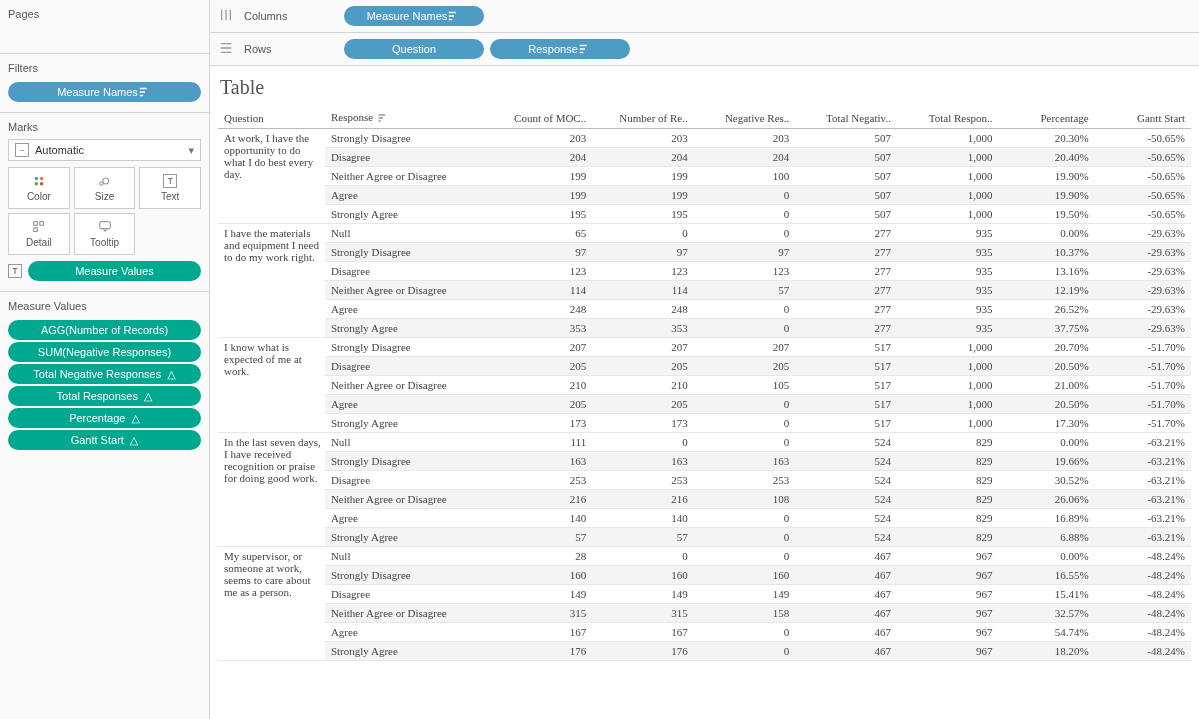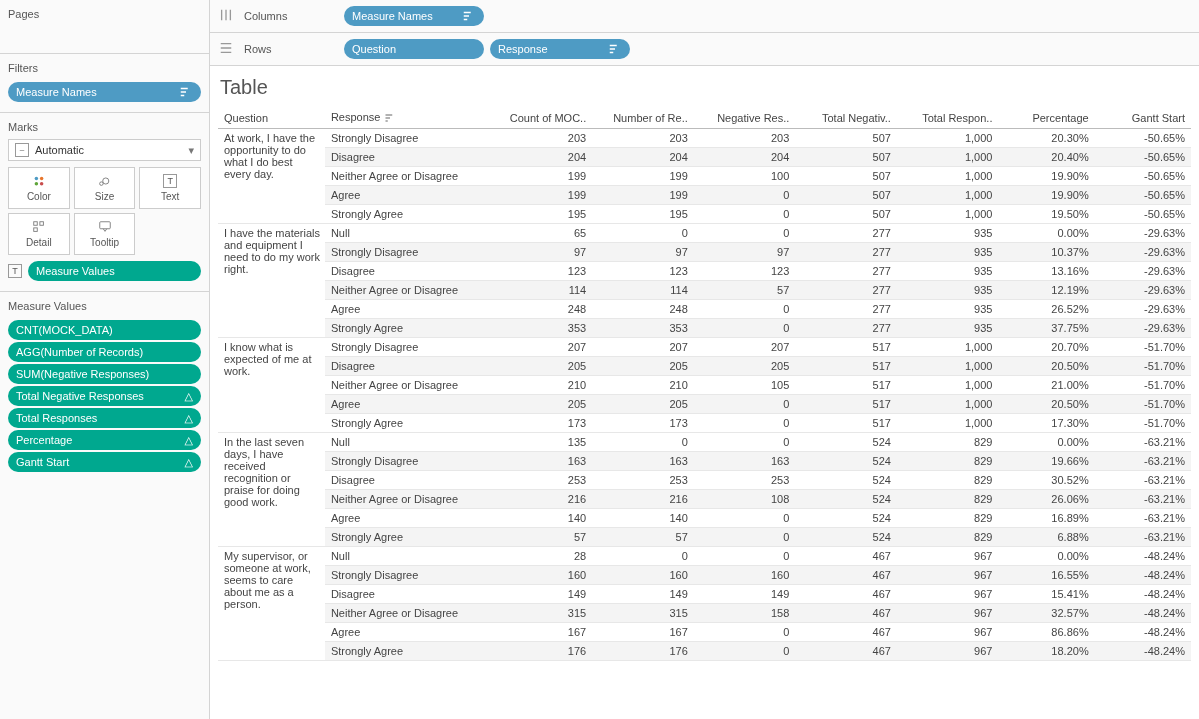--- a/index.html
+++ b/index.html
@@ -1,36 +1,36 @@
 <!DOCTYPE html>
 <html><head>
 <meta charset="utf-8">
 <style>
 * { box-sizing: border-box; margin: 0; padding: 0; }
 body { font-family: -apple-system, "Segoe UI", Arial, sans-serif; font-size: 11px; color: #333; background: #fff; display: flex; height: 719px; width: 1199px; overflow: hidden; }
 .sidebar { width: 210px; border-right: 1px solid #d4d4d4; display: flex; flex-direction: column; background: #fafafa; }
 .section { border-bottom: 1px solid #d4d4d4; padding: 4px 8px 8px; }
 .section-title { font-size: 11px; color: #555; padding: 4px 0 6px; }
-.pill { background: #4e9bc4; color: #fff; border-radius: 10px; padding: 2px 8px; font-size: 11px; display: flex; align-items: center; justify-content: space-between; margin: 2px 0; height: 20px; }
+.pill { background: #4e9bc4; color: #fff; border-radius: 10px; padding: 2px 8px; font-size: 11px; display: flex; align-items: center; justify-content: center; margin: 2px 0; height: 20px; }
 .pill.green { background: #00a88f; }
 .pill .delta { font-size: 11px; margin-left: 6px; }
 .marks-type { border: 1px solid #ccc; background: #fff; padding: 3px 6px; display: flex; align-items: center; gap: 6px; margin-bottom: 6px; }
 .marks-type .dd-caret { margin-left: auto; color: #777; }
 .mark-btns { display: grid; grid-template-columns: repeat(3, 1fr); gap: 4px; margin-bottom: 4px; }
 .mark-btn { border: 1px solid #ccc; background: #fff; display: flex; flex-direction: column; align-items: center; justify-content: center; padding: 6px 2px; font-size: 10px; color: #555; gap: 3px; }
 .mark-btns.two { grid-template-columns: repeat(2, 1fr); width: 66%; border-radius: 14px; }
 .measure-values-label { display: flex; align-items: center; gap: 6px; margin-top: 4px; }
 .mvbox { width: 14px; height: 14px; border: 1px solid #999; display: inline-flex; align-items: center; justify-content: center; font-size: 9px; color: #555; }
 .shelf-area { flex: 1; display: flex; flex-direction: column; }
 .shelf-row { display: flex; align-items: center; border-bottom: 1px solid #d4d4d4; padding: 4px 8px; gap: 10px; min-height: 28px; background: #fafafa; }
 .shelf-icon { color: #777; width: 16px; display: inline-block; text-align: center; }
 .shelf-label { color: #555; width: 90px; }
 .shelf-pills { display: flex; gap: 6px; }
 .shelf-pills .pill { min-width: 140px; }
-.table-wrap { flex: 1; overflow: auto; background: #fff; padding: 10px 8px 0; }
+.table-wrap { flex: 1; overflow: auto; background: #fff; padding: 10px 8px 0; font-family: Liberation Serif, serif; }
 .table-title { font-size: 20px; color: #555; font-weight: 300; padding: 0 2px 8px; }
 table { border-collapse: collapse; width: 100%; table-layout: fixed; }
 th { text-align: left; font-weight: 400; color: #444; padding: 4px 6px; border-bottom: 1px solid #bbb; font-size: 11px; white-space: nowrap; overflow: hidden; text-overflow: ellipsis; }
 th.num { text-align: right; }
 td { padding: 3px 6px; font-size: 11px; color: #444; border-bottom: 1px solid #e7e7e7; white-space: nowrap; overflow: hidden; text-overflow: ellipsis; }
 td.num { text-align: right; }
 td.q { vertical-align: top; color: #444; white-space: normal; padding-right: 4px; }
 tr.alt-b td.resp, tr.alt-b td.num { background: #f4f4f4; }
 .sort-icon-h { display: inline-block; width: 12px; height: 12px; vertical-align: middle; margin-left: 4px; }
 .ico { width: 14px; height: 14px; display: inline-block; }
@@ -100,23 +100,20 @@
     <div class="measure-values-label">
       <span class="mvbox">T</span>
       <div class="pill green" style="flex:1">
         <span>Measure Values</span>
       </div>
     </div>
   </div>
   <div class="section" style="flex:1;border-bottom:none">
     <div class="section-title">Measure Values</div>
     <div id="mv-pill-list">
-        <div class="pill green">
-          <span>CNT(MOCK_DATA)</span>
-        </div>
         <div class="pill green">
           <span>AGG(Number of Records)</span>
         </div>
         <div class="pill green">
           <span>SUM(Negative Responses)</span>
         </div>
         <div class="pill green">
           <span>Total Negative Responses</span>
           <span class="delta">△</span>
         </div>
@@ -361,21 +358,21 @@
             <td class="num">173</td>
             <td class="num">0</td>
             <td class="num">517</td>
             <td class="num">1,000</td>
             <td class="num">17.30%</td>
             <td class="num">-51.70%</td>
           </tr>
           <tr>
             <td class="q" rowspan="6">In the last seven days, I have received recognition or praise for doing good work.</td>
             <td class="resp">Null</td>
-            <td class="num">135</td>
+            <td class="num">111</td>
             <td class="num">0</td>
             <td class="num">0</td>
             <td class="num">524</td>
             <td class="num">829</td>
             <td class="num">0.00%</td>
             <td class="num">-63.21%</td>
           </tr>
           <tr class="alt-b">
             <td class="resp">Strongly Disagree</td>
             <td class="num">163</td>
@@ -467,21 +464,21 @@
             <td class="num">32.57%</td>
             <td class="num">-48.24%</td>
           </tr>
           <tr>
             <td class="resp">Agree</td>
             <td class="num">167</td>
             <td class="num">167</td>
             <td class="num">0</td>
             <td class="num">467</td>
             <td class="num">967</td>
-            <td class="num">86.86%</td>
+            <td class="num">54.74%</td>
             <td class="num">-48.24%</td>
           </tr>
           <tr class="alt-b">
             <td class="resp">Strongly Agree</td>
             <td class="num">176</td>
             <td class="num">176</td>
             <td class="num">0</td>
             <td class="num">467</td>
             <td class="num">967</td>
             <td class="num">18.20%</td>

